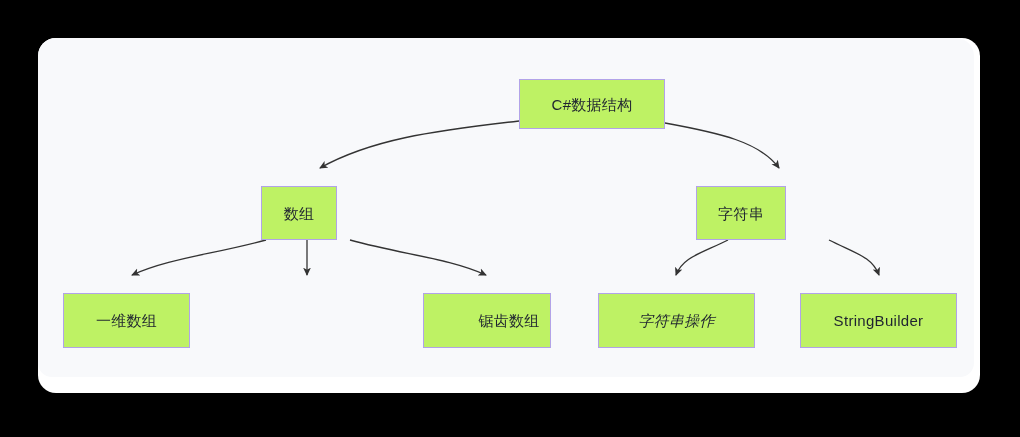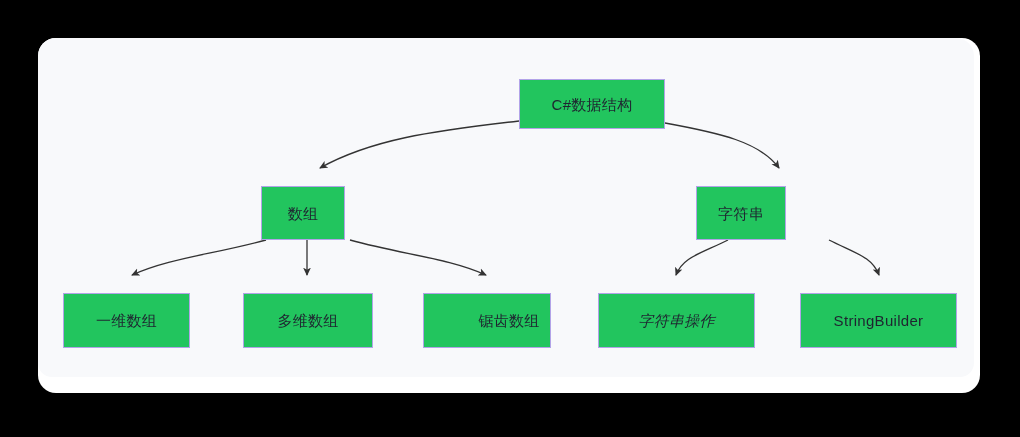--- a/index.html
+++ b/index.html
@@ -51,21 +51,21 @@
     position: absolute;
     left: 0;
     top: 0;
     width: 1020px;
     height: 437px;
     pointer-events: none;
   }
   .node {
     position: absolute;
     box-sizing: border-box;
-    background: #22c55e;
+    background: #bef264;
     border: 1.4px solid #b2a3e8;
     display: flex;
     align-items: center;
     justify-content: center;
     color: #1f2430;
     font-size: 15px;
     line-height: 1;
     letter-spacing: 0.3px;
     font-family: "Liberation Sans", "DejaVu Sans", sans-serif;
     white-space: nowrap;
@@ -99,35 +99,32 @@
 
       <path d="M 728,240 C 700,254 683,257 676,275" fill="none" stroke="#333333" stroke-width="1.3" marker-end="url(#arrowhead)"></path>
 
       <path d="M 829,240 C 857,254 872,257 879,275" fill="none" stroke="#333333" stroke-width="1.3" marker-end="url(#arrowhead)"></path>
     </svg>
 
     <div class="node" style="left:519px; top:79px; width:146px; height:50px;">
       <span>C#数据结构</span>
     </div>
 
-    <div class="node" style="left:261px; top:186px; width:84px; height:54px;">
+    <div class="node" style="left:261px; top:186px; width:76px; height:54px;">
       <span>数组</span>
     </div>
 
     <div class="node" style="left:696px; top:186px; width:90px; height:54px;">
       <span>字符串</span>
     </div>
 
     <div class="node" style="left:63px; top:293px; width:127px; height:55px;">
       <span>一维数组</span>
     </div>
 
-    <div class="node" style="left:243px; top:293px; width:130px; height:55px;">
-      <span>多维数组</span>
-    </div>
 
     <div class="node" style="left:423px; top:293px; width:128px; height:55px;padding-left:44px;">
       <span>锯齿数组</span>
     </div>
 
     <div class="node" style="left:598px; top:293px; width:157px; height:55px;font-style:italic;">
       <span>字符串操作</span>
     </div>
 
     <div class="node" style="left:800px; top:293px; width:157px; height:55px;">

